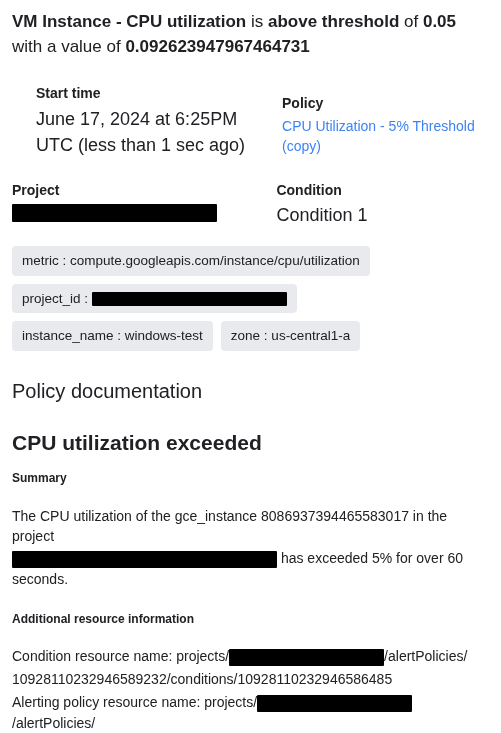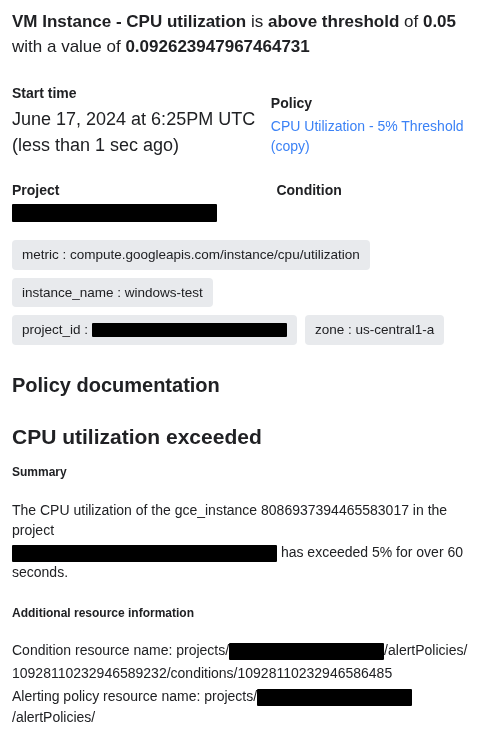--- a/index.html
+++ b/index.html
@@ -18,20 +18,21 @@
   }
   .title {
     font-size: 17px;
     margin-bottom: 24px;
   }
   .title .bold { font-weight: 700; }
   .meta-grid {
     display: flex;
     gap: 8px;
     margin-bottom: 22px;
+    margin-left: 24px;
   }
   .col { flex: 1; }
   .col-left { flex: 1.15; }
   .meta-label {
     font-weight: 700;
     font-size: 14px;
     margin-bottom: 2px;
   }
   .meta-val {
     font-size: 18px;
@@ -76,21 +77,21 @@
     color: #202124;
     display: inline-flex;
     align-items: center;
   }
   .chip .redact {
     height: 14px;
     margin-left: 4px;
   }
   h2.doc {
     font-size: 20px;
-    font-weight: 700;
+    font-weight: 400;
     margin: 0 0 22px 0;
   }
   h3.sub {
     font-size: 21px;
     font-weight: 700;
     margin: 0 0 12px 0;
   }
   h4.mini {
     font-size: 12px;
     font-weight: 700;
@@ -120,30 +121,31 @@
     </div>
   </div>
 
   <div class="row2">
     <div class="col col-left">
       <div class="meta-label">Project</div>
       <span class="redact-block" style="width:205px;"></span>
     </div>
     <div class="col">
       <div class="meta-label">Condition</div>
+      <div class="meta-val">Condition 1</div>
     </div>
   </div>
 
   <div class="chips">
     <span class="chip">metric : compute.googleapis.com/instance/cpu/utilization</span>
-    <span class="chip">instance_name : windows-test</span>
     <span class="chip">
         <span>project_id :</span>
         <span class="redact" style="width:195px;"></span>
       </span>
+    <span class="chip">instance_name : windows-test</span>
     <span class="chip">zone : us-central1-a</span>
   </div>
 
   <h2 class="doc">Policy documentation</h2>
 
   <h3 class="sub">CPU utilization exceeded</h3>
 
   <div class="section">
     <h4 class="mini">Summary</h4>
     <p style="margin-bottom:2px;">

